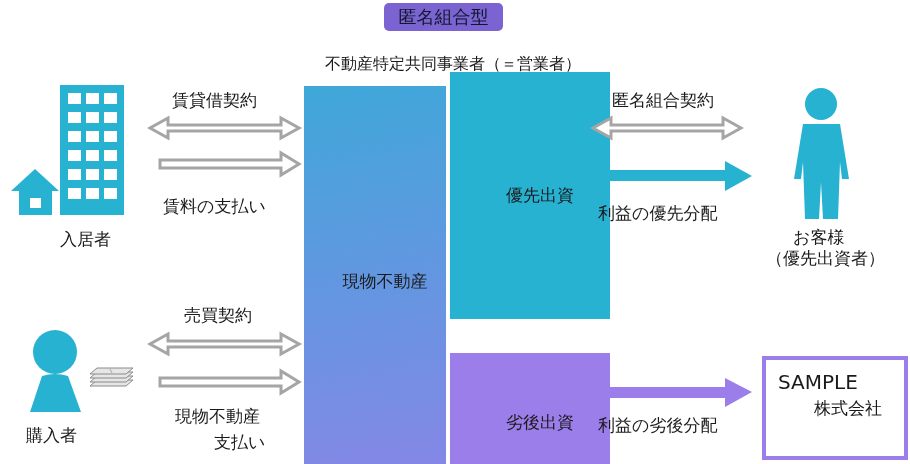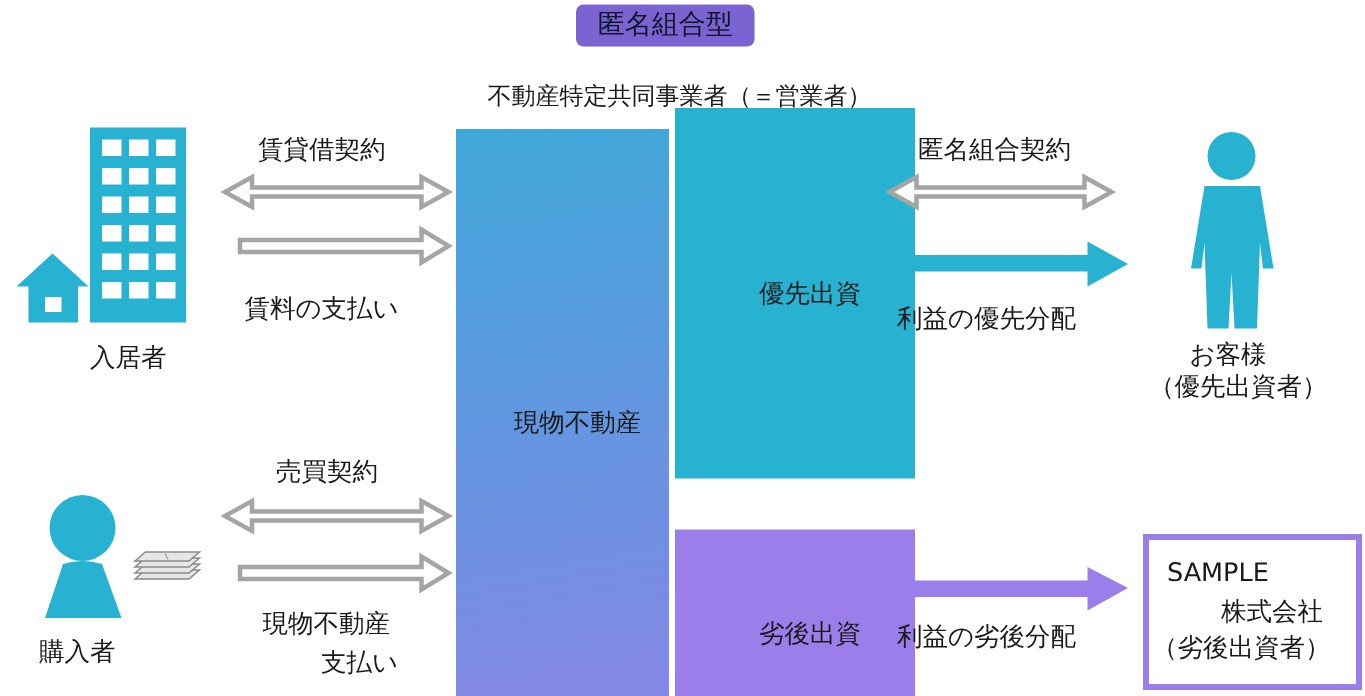--- a/index.html
+++ b/index.html
@@ -108,16 +108,15 @@
 <div class="abs txt" style="left:214px;top:432px;">支払い</div>
 <div class="abs txt" style="left:26px;top:425px;">購入者</div>
 
 <div class="abs txt" style="left:612px;top:90px;">匿名組合契約</div>
 <div class="abs txt" style="left:598px;top:203px;">利益の優先分配</div>
 <div class="abs txt" style="left:793px;top:227px;">お客様</div>
 <div class="abs txt" style="left:766px;top:248px;">（優先出資者）</div>
 
 <div class="abs txt" style="left:598px;top:415px;">利益の劣後分配</div>
 <div class="abs" id="box-investor">
-  <div class="abs txt" style="left:12px;top:12px;font-size:17px;">SAMPLE</div>
+  <div class="abs txt" style="left:12px;top:12px;font-size:20px;">SAMPLE</div>
   <div class="abs txt" style="left:48px;top:38px;text-align:center;">株式会社</div>
-  <div class="abs txt" style="left:2px;top:62px;">（劣後出資者）</div>
 </div>
 
 </body></html>

